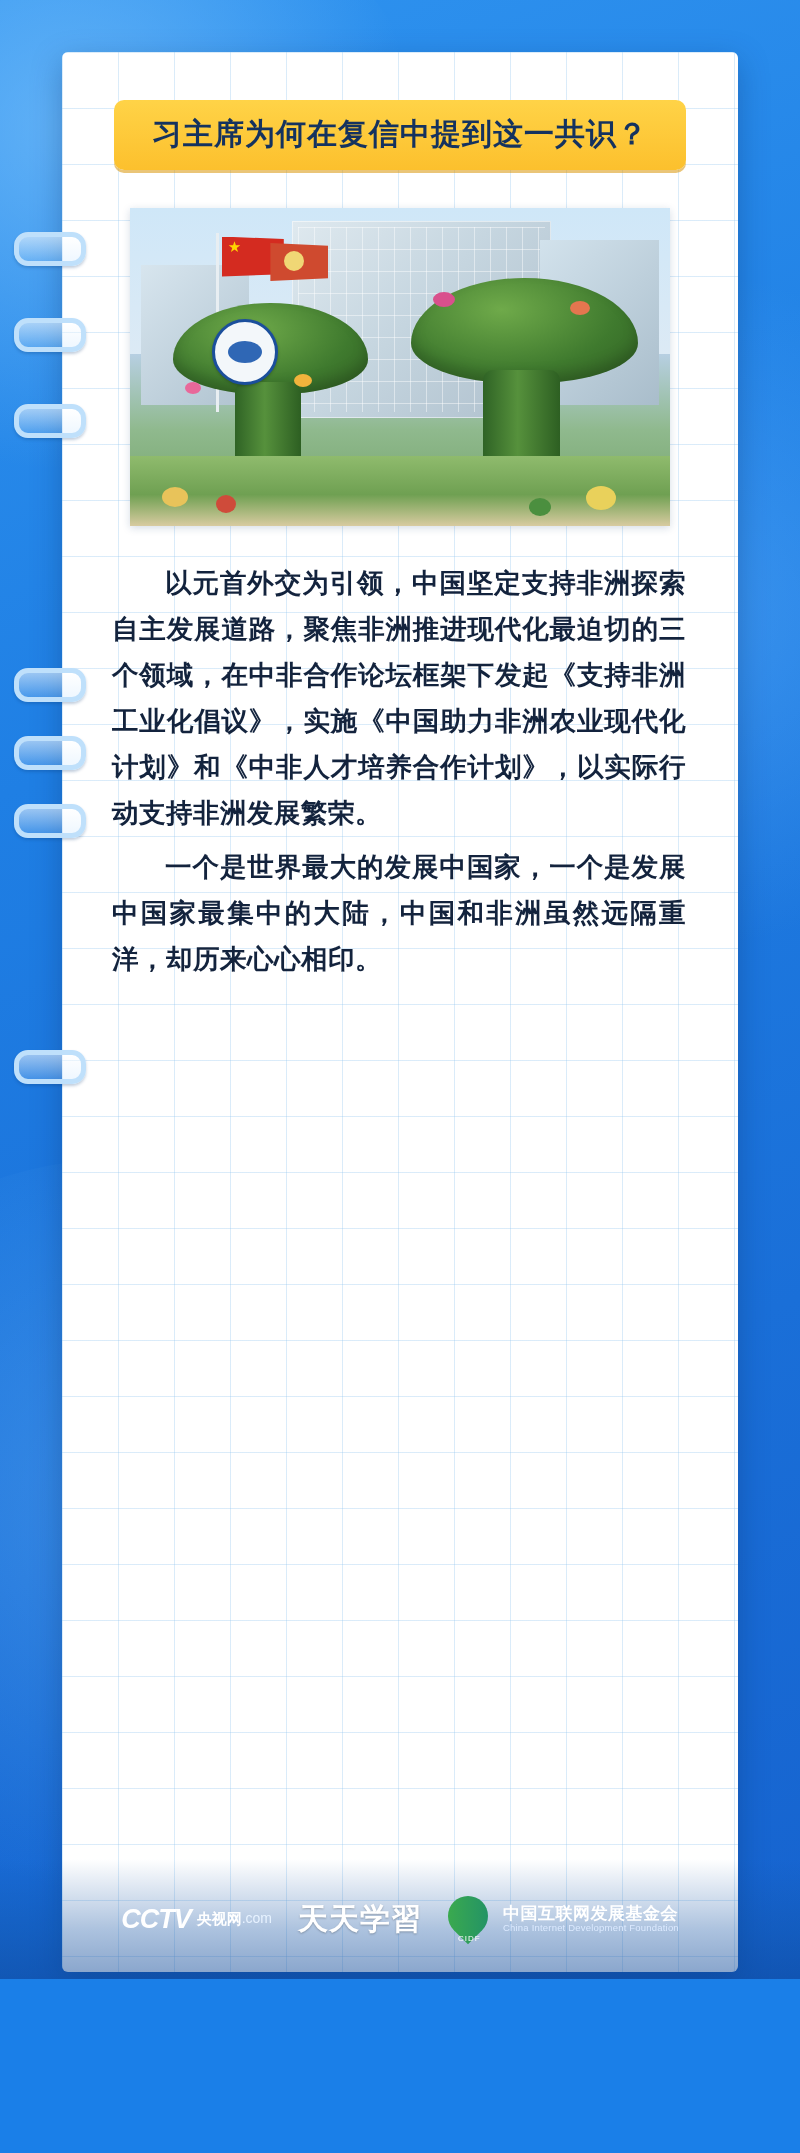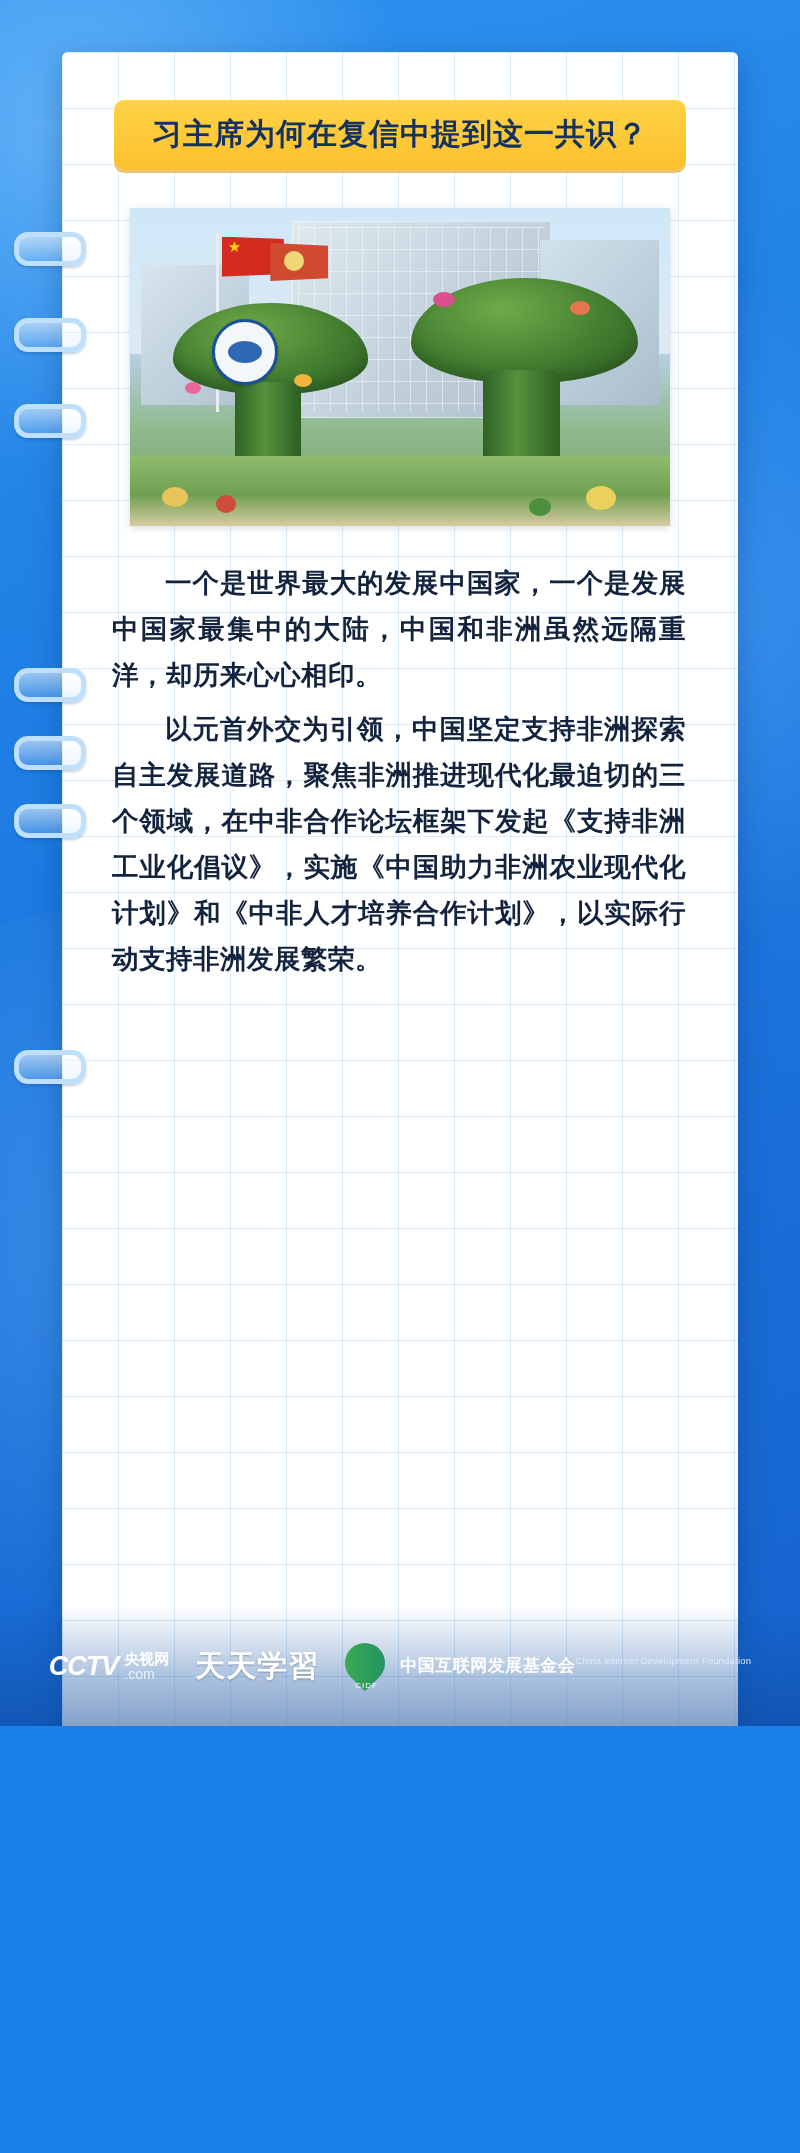--- a/index.html
+++ b/index.html
@@ -9,21 +9,21 @@
   body {
     width: 800px;
     height: 2153px;
     font-family: "Liberation Sans", sans-serif;
     background: #1a7fe8;
     overflow: hidden;
   }
   .poster {
     position: relative;
     width: 800px;
-    height: 1726px;
+    height: 1979px;
     background: linear-gradient(160deg, #2f93ef 0%, #1f7fe4 35%, #1a6fd8 70%, #1663cf 100%);
     overflow: hidden;
   }
   
   .glow {
     position: absolute;
     border-radius: 50%;
     pointer-events: none;
   }
   .glow-a {
@@ -285,21 +285,21 @@
   .cctv-mark {
     font-family: "Liberation Sans", sans-serif;
     font-style: italic;
     font-weight: bold;
     font-size: 27px;
     letter-spacing: -1px;
     color: #ffffff;
   }
   .cctv-cn {
     display: flex;
-    flex-direction: column;
+    flex-direction: row;
     line-height: 1.05;
   }
   .cctv-cn b {
     font-size: 15px;
     color: #ffffff;
     font-weight: bold;
   }
   .cctv-cn span {
     font-size: 14px;
     color: #e7f2ff;
@@ -323,21 +323,21 @@
     position: relative;
   }
   .cidf-mark .leaf {
     position: absolute;
     width: 40px; height: 40px;
     border-radius: 50% 50% 50% 0;
     transform: rotate(-45deg);
   }
   .cidf-text {
     display: flex;
-    flex-direction: row;
+    flex-direction: column;
     line-height: 1.15;
   }
   .cidf-text b {
     font-size: 17px;
     color: #ffffff;
     font-weight: bold;
     letter-spacing: 0.5px;
   }
   .cidf-text span {
     font-size: 9.5px;
@@ -409,22 +409,22 @@
 
           <div class="ground"></div>
           <div class="fruit" style="left:6%;bottom:6%;width:26px;height:20px;background:#e8c35a;"></div>
           <div class="fruit" style="left:16%;bottom:4%;width:20px;height:18px;background:#cf4b3a;"></div>
           <div class="fruit" style="right:10%;bottom:5%;width:30px;height:24px;background:#e9d15b;"></div>
           <div class="fruit" style="right:22%;bottom:3%;width:22px;height:18px;background:#4b8f3f;"></div>
         </div>
       </div>
 
       <div class="article">
+        <p class="para">以元首外交为引领，中国坚定支持非洲探索自主发展道路，聚焦非洲推进现代化最迫切的三个领域，在中非合作论坛框架下发起《支持非洲工业化倡议》，实施《中国助力非洲农业现代化计划》和《中非人才培养合作计划》，以实际行动支持非洲发展繁荣。</p>
         <p class="para">一个是世界最大的发展中国家，一个是发展中国家最集中的大陆，中国和非洲虽然远隔重洋，却历来心心相印。</p>
-        <p class="para">以元首外交为引领，中国坚定支持非洲探索自主发展道路，聚焦非洲推进现代化最迫切的三个领域，在中非合作论坛框架下发起《支持非洲工业化倡议》，实施《中国助力非洲农业现代化计划》和《中非人才培养合作计划》，以实际行动支持非洲发展繁荣。</p>
       </div>
 
     </div>
   </div>
 
   <div class="footer">
     <div class="logo-cctv">
       <span class="cctv-mark">CCTV</span>
       <span class="cctv-cn">
         <b>央视网</b>

